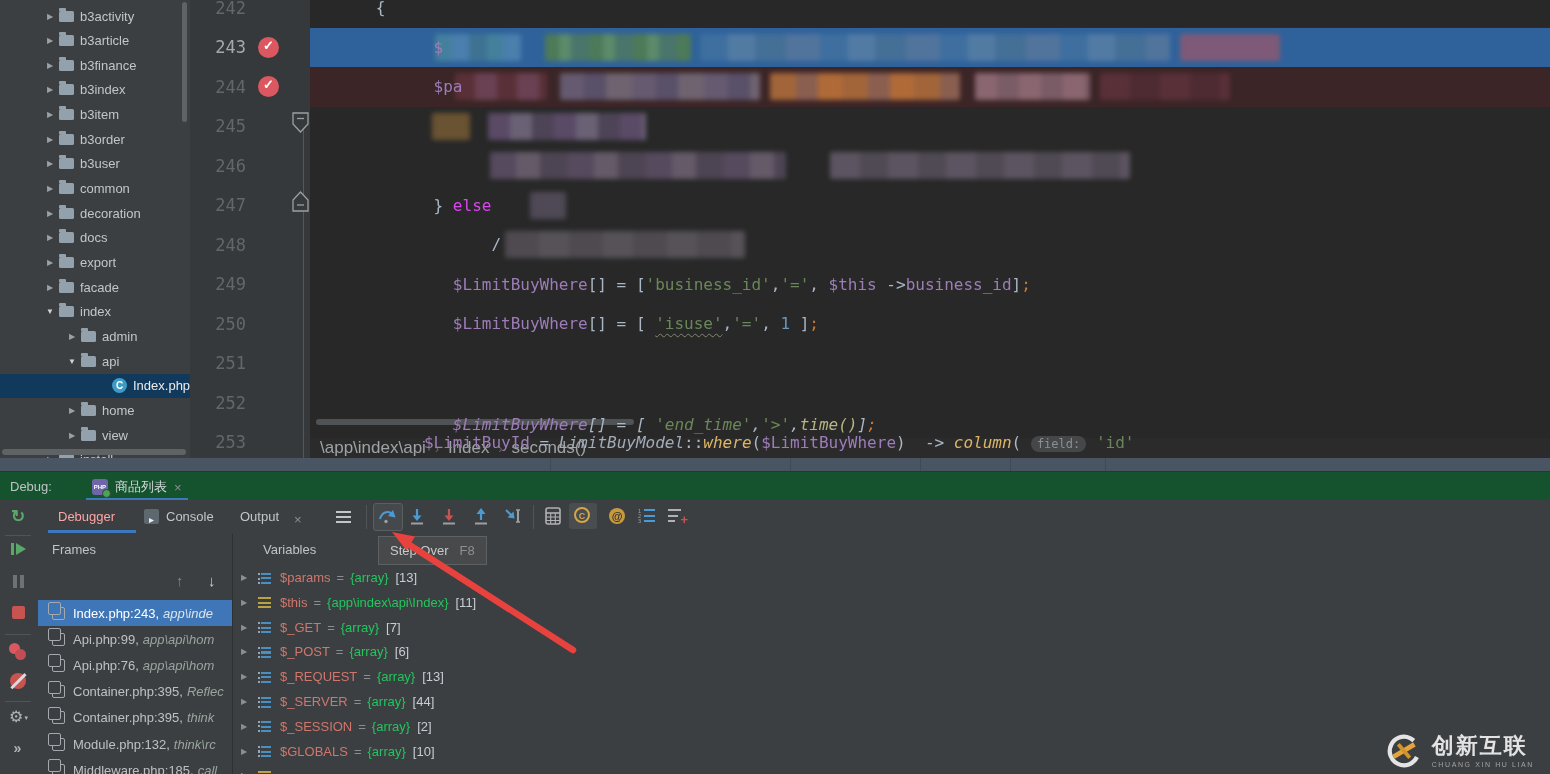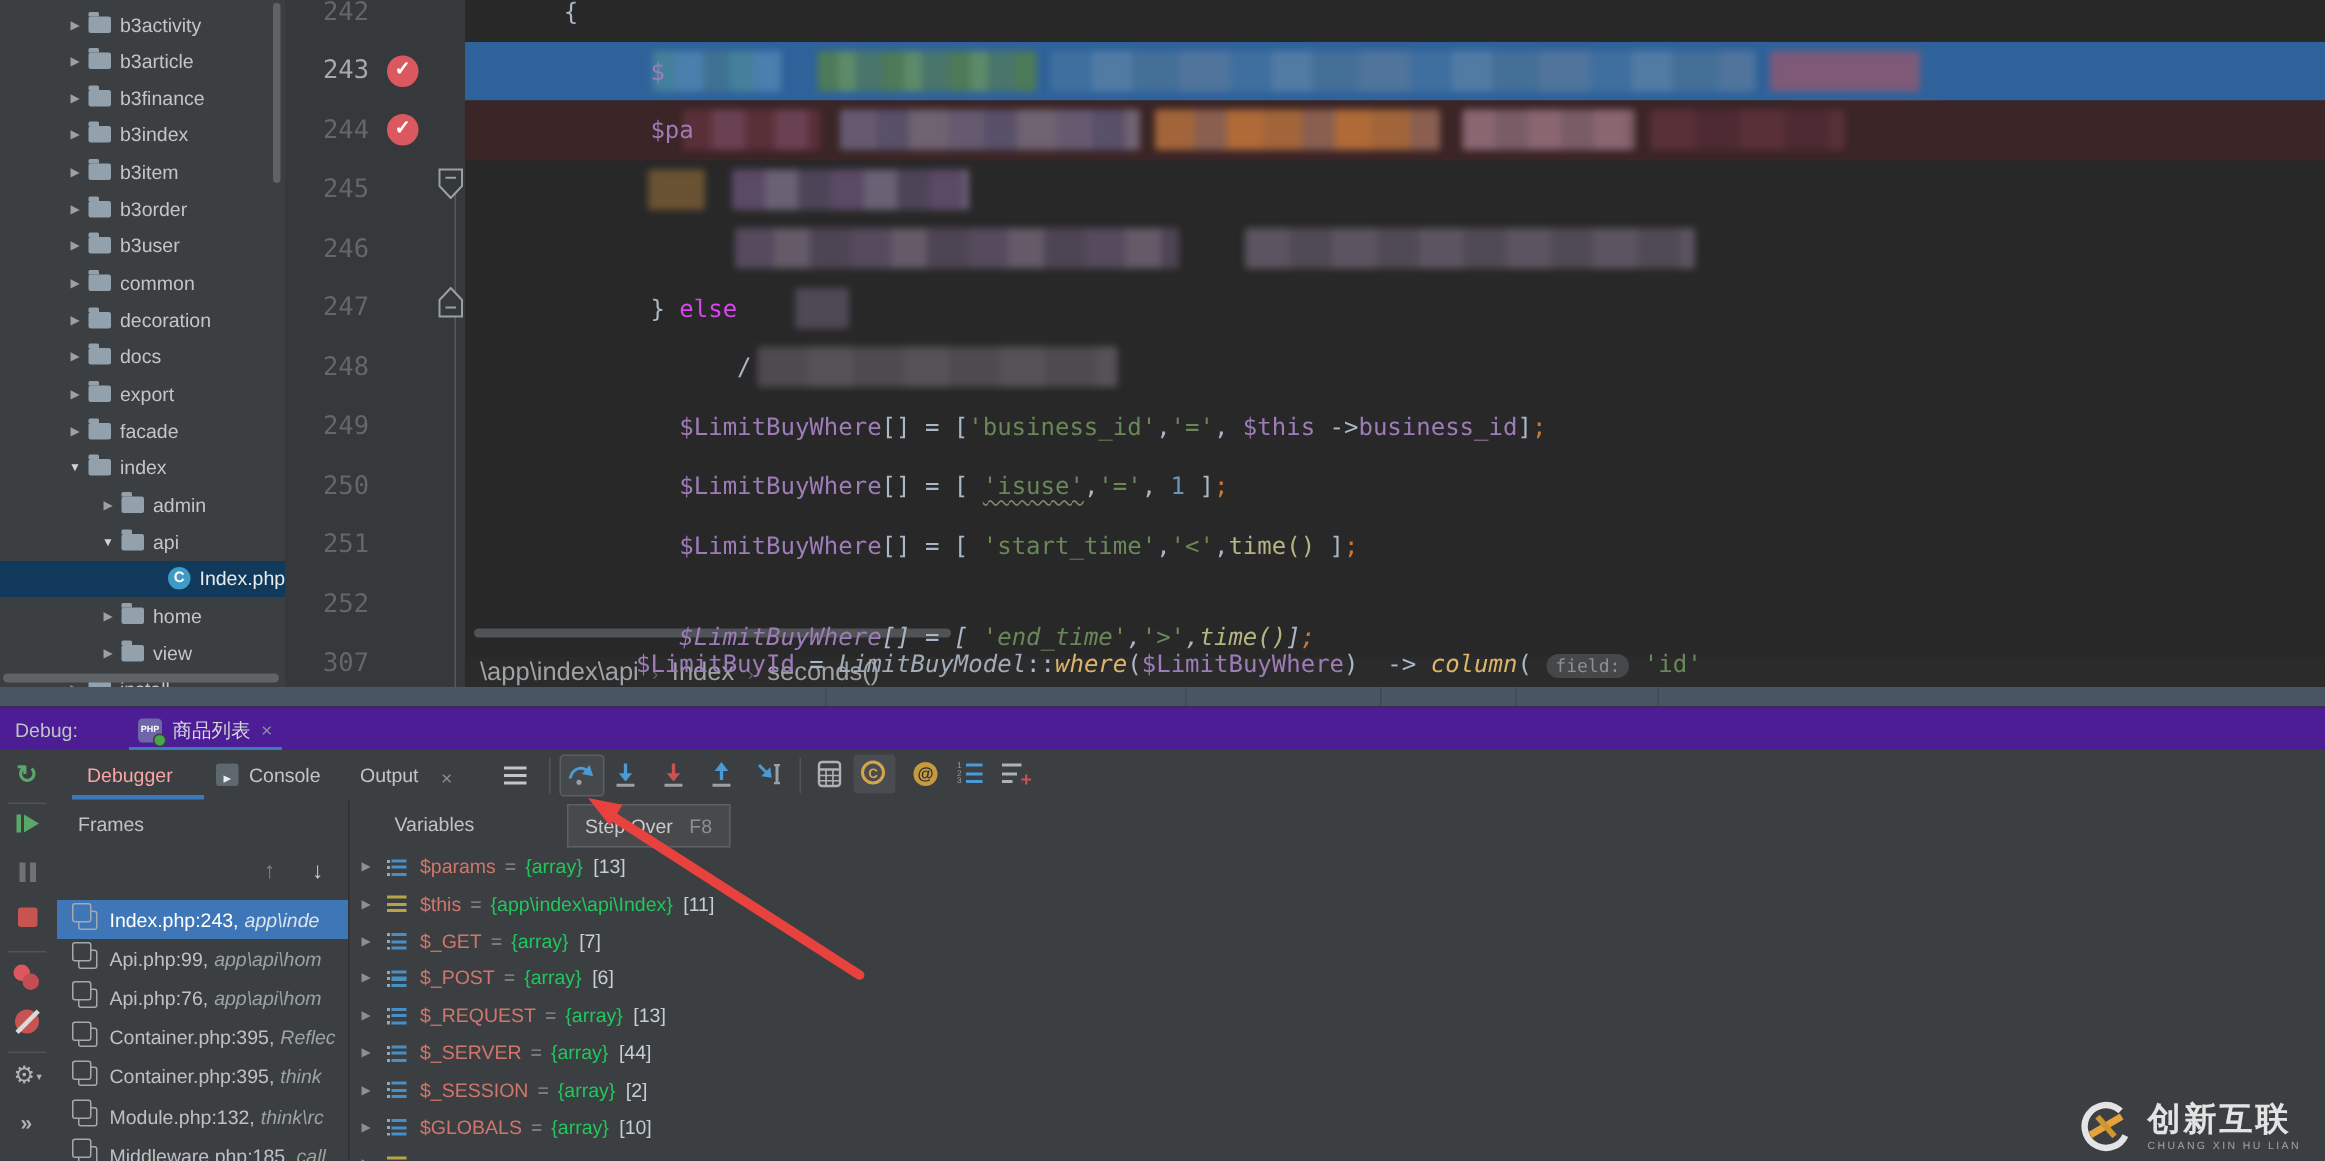--- a/index.html
+++ b/index.html
@@ -64,21 +64,21 @@
   .hscroll{position:absolute;left:6px;top:419px;width:318px;height:6px;background:#575b5d;border-radius:3px;opacity:.85;}
   .crumbs{position:absolute;left:0;right:0;top:438px;height:20px;background:#2b2b2b;display:flex;align-items:center;
           font-size:17px;color:#9da3a6;padding-left:10px;gap:9px;}
   .crumb-sep::before{content:"›";color:#666;font-size:12px;}
 
   
   .strip{position:absolute;left:0;top:458px;width:100%;height:13px;background:#4a5563;}
   .strip i{position:absolute;top:0;width:1px;height:100%;background:#3f4a55;}
 
   
-  .dbg-header{position:absolute;left:0;top:471px;width:100%;height:29px;background:#4c1d95;
+  .dbg-header{position:absolute;left:0;top:471px;width:100%;height:29px;background:#14532d;
               border-top:1px solid #303234;display:flex;align-items:center;}
   .dbg-label{margin-left:10px;font-size:13px;color:#bfc3c5;}
   .run-tab{display:flex;align-items:center;margin-left:34px;gap:7px;position:relative;height:100%;padding:0 6px;}
   .php-badge{width:16px;height:16px;border-radius:3px;background:#6e66a8;position:relative;color:#fff;font-size:6px;
              font-weight:bold;display:flex;align-items:center;justify-content:center;}
   .php-badge::after{content:"";position:absolute;right:-3px;bottom:-3px;width:7px;height:7px;border-radius:50%;
              background:#4aa54f;border:1px solid #3c3f41;}
   .run-tab .title{font-size:13px;color:#d5d8da;}
   .close-x::before{content:"×";color:#8b8f91;font-size:13px;}
   .run-tab-underline{position:absolute;left:0;right:0;bottom:0;height:3px;background:#3b78be;}
@@ -315,21 +315,21 @@
       <div class="gut-row" style="top: 304px;">
         <span class="gut-num">250</span>
       </div>
       <div class="gut-row" style="top: 343.5px;">
         <span class="gut-num">251</span>
       </div>
       <div class="gut-row" style="top: 383px;">
         <span class="gut-num">252</span>
       </div>
       <div class="gut-row" style="top: 422.5px;">
-        <span class="gut-num">307</span>
+        <span class="gut-num">253</span>
       </div>
     </div>
 
   <div class="editor" id="editor">
     <div class="exec-streak"></div>
     <div class="red-smudge"></div>
     <div class="hscroll"></div>
     <div class="crumbs">
       <span>\app\index\api</span>
       <span class="crumb-sep"></span>
@@ -372,23 +372,20 @@
       <div class="code-row" style="top: 225px;">
         <div class="censor cz-grey2" style="left: 195px; width: 240px;"></div>
         <span class="code-text"><span class="tk-p">                  /</span></span>
       </div>
       <div class="code-row" style="top: 264.5px;">
         <span class="code-text"><span class="tk-p">              </span><span class="tk-v">$LimitBuyWhere</span><span class="tk-p">[] = [</span><span class="tk-s">'business_id'</span><span class="tk-p">,</span><span class="tk-s">'='</span><span class="tk-p">, </span><span class="tk-v">$this</span><span class="tk-p"> -&gt;</span><span class="tk-v">business_id</span><span class="tk-p">]</span><span class="tk-sm">;</span></span>
       </div>
       <div class="code-row" style="top: 304px;">
         <span class="code-text"><span class="tk-p">              </span><span class="tk-v">$LimitBuyWhere</span><span class="tk-p">[] = [ </span><span class="tk-st">'isuse'</span><span class="tk-p">,</span><span class="tk-s">'='</span><span class="tk-p">, </span><span class="tk-n">1</span><span class="tk-p"> ]</span><span class="tk-sm">;</span></span>
       </div>
-      <div class="code-row" style="top: 343.5px;">
-        <span class="code-text"><span class="tk-p">              </span><span class="tk-v">$LimitBuyWhere</span><span class="tk-p">[] = [ </span><span class="tk-s">'start_time'</span><span class="tk-p">,</span><span class="tk-s">'&lt;'</span><span class="tk-p">,</span><span class="tk-f">time()</span><span class="tk-p"> ]</span><span class="tk-sm">;</span></span>
-      </div>
       <div class="code-row" style="top: 405px; font-style: italic;">
         <span class="code-text"><span class="tk-p">              </span><span class="tk-v">$LimitBuyWhere</span><span class="tk-p">[] = [ </span><span class="tk-s">'end_time'</span><span class="tk-p">,</span><span class="tk-s">'&gt;'</span><span class="tk-p">,</span><span class="tk-f">time()</span><span class="tk-p">]</span><span class="tk-sm">;</span></span>
       </div>
       <div class="code-row" style="top: 422.5px;">
         <span class="code-text"><span class="tk-p">           </span><span class="tk-v">$LimitBuyId</span><span class="tk-p"> = </span><span class="tk-cl">LimitBuyModel</span><span class="tk-p">::</span><span class="tk-m">where</span><span class="tk-p">(</span><span class="tk-v">$LimitBuyWhere</span><span class="tk-p">)  -&gt; </span><span class="tk-m">column</span><span class="tk-p">( </span><span class="tk-hint">field:</span><span class="tk-p"> </span><span class="tk-s">'id'</span></span>
       </div>
     </div>
 
   <div class="strip">
     <i style="left:550px"></i>

